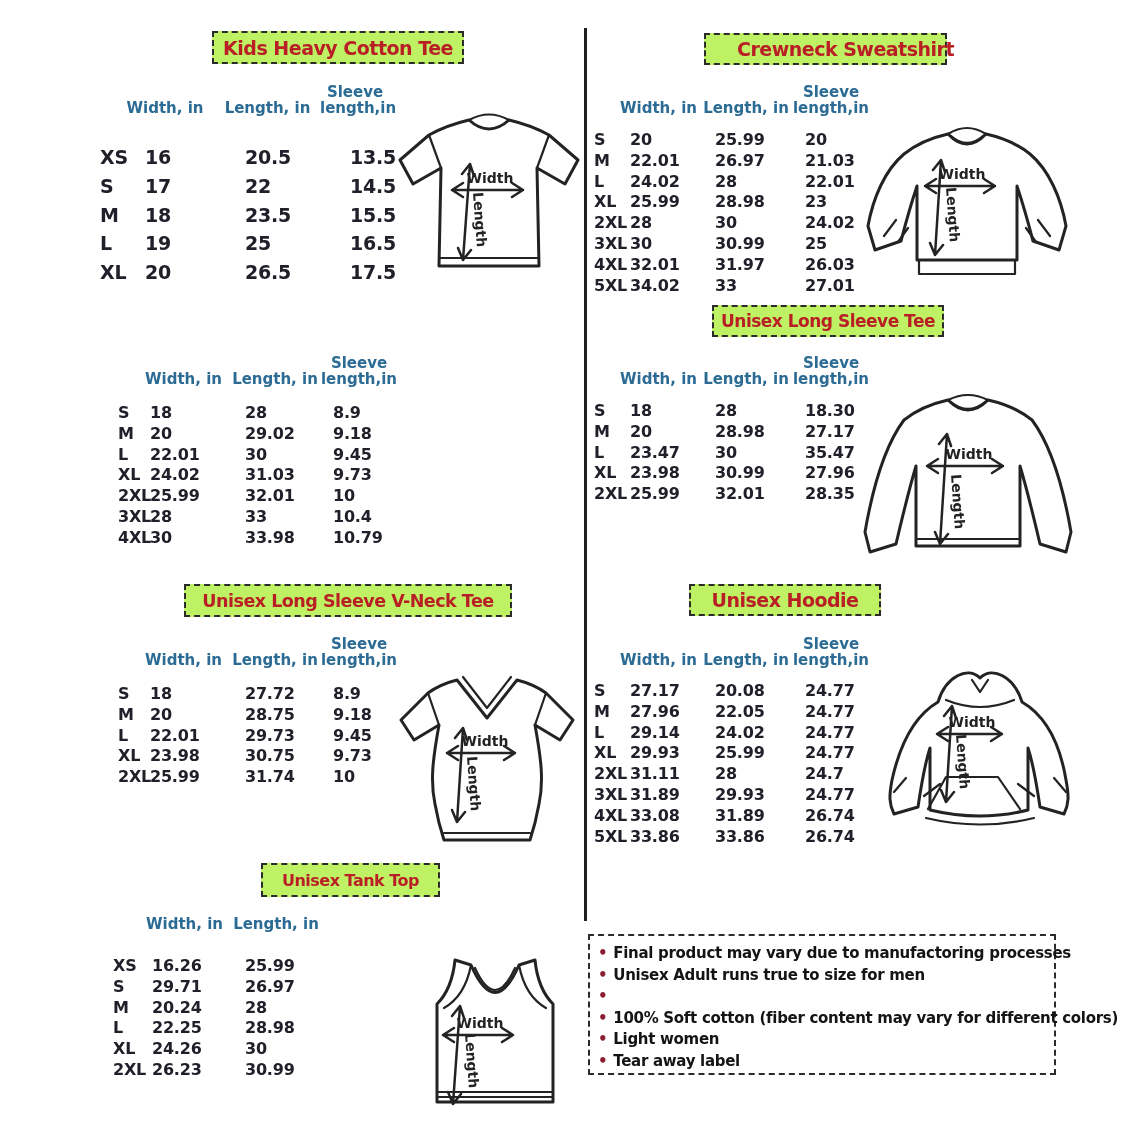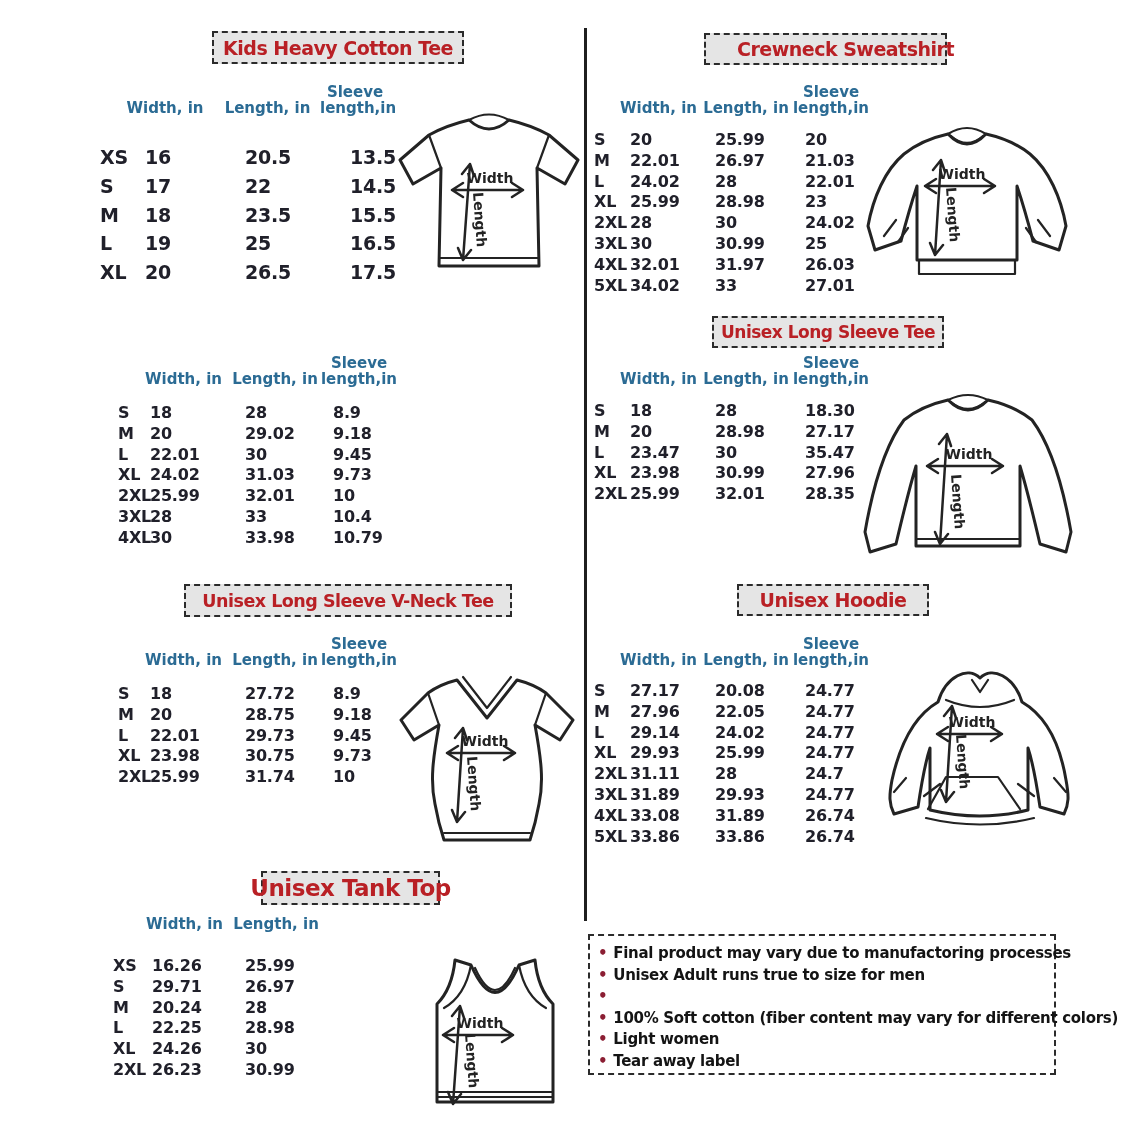--- a/index.html
+++ b/index.html
@@ -1,19 +1,19 @@
 <!DOCTYPE html>
 <html style="--red: #b92025; --blue: #2b6b94; --dark: #20202a; --maroon: #8b1e33; --line: #1f1f1f;"><head>
 <meta charset="utf-8">
 <style>
   html,body{margin:0;padding:0;background:#ffffff;}
   .stage{position:relative;width:1140px;height:1140px;background:#fff;
          font-family:"DejaVu Sans",sans-serif;overflow:hidden;}
   .divider{position:absolute;left:584px;top:28px;width:3px;height:893px;background:var(--line);}
-  .title-box{position:absolute;border:2px dashed #2b2b2b;background:#e5e5e5;box-sizing:border-box;
+  .title-box{position:absolute;border:2px dashed #2b2b2b;background:#bef264;box-sizing:border-box;
              display:flex;align-items:center;justify-content:center;font-weight:bold;
              color:var(--red);letter-spacing:-0.5px;white-space:nowrap;}
   .table{position:absolute;}
   .thead{display:grid;align-items:end;color:var(--blue);font-weight:bold;
          font-size:15px;line-height:16px;text-align:center;transform:translateX(-14px);}
   .thead .hcell{white-space:pre-line;}
   .table.kids .thead{transform:translateX(-30px);}
   .trow{display:grid;font-weight:bold;color:var(--dark);font-size:16px;line-height:20.8px;
         letter-spacing:-0.2px;}
   .table.kids .trow{font-size:19px;line-height:28.8px;}
@@ -38,30 +38,30 @@
 <div class="stage">
 
   <div class="divider"></div>
 
   <div class="title-box" style="left:212px;top:31px;width:252px;height:33px;font-size:19px;">
     <span>Kids Heavy Cotton Tee</span>
     </div>
   <div class="title-box" style="left:184px;top:584px;width:328px;height:33px;font-size:17.5px;">
     <span>Unisex Long Sleeve V-Neck Tee</span>
     </div>
-  <div class="title-box" style="left:261px;top:863px;width:179px;height:34px;font-size:23px;margin-top:8px;">
+  <div class="title-box" style="left:261px;top:863px;width:179px;height:34px;font-size:16px;">
     <span>Unisex Tank Top</span>
     </div>
   <div class="title-box" style="left:704px;top:33px;width:243px;height:32px;font-size:19px;padding-left:40px;">
     <span>Crewneck Sweatshirt</span>
     </div>
-  <div class="title-box" style="left:712px;top:316px;width:232px;height:32px;font-size:17px;">
+  <div class="title-box" style="left:712px;top:305px;width:232px;height:32px;font-size:17px;">
     <span>Unisex Long Sleeve Tee</span>
     </div>
-  <div class="title-box" style="left:689px;top:584px;width:192px;height:32px;font-size:19px;margin-left:48px;">
+  <div class="title-box" style="left:689px;top:584px;width:192px;height:32px;font-size:19px;">
     <span>Unisex Hoodie</span>
     </div>
 
   <div class="table kids" style="left:100px;top:84px;">
     <div class="thead g-kids">
         <span class="hcell"></span>
         <span class="hcell">Width, in</span>
         <span class="hcell">Length, in</span>
         <span class="hcell">Sleeve
 length,in</span>

